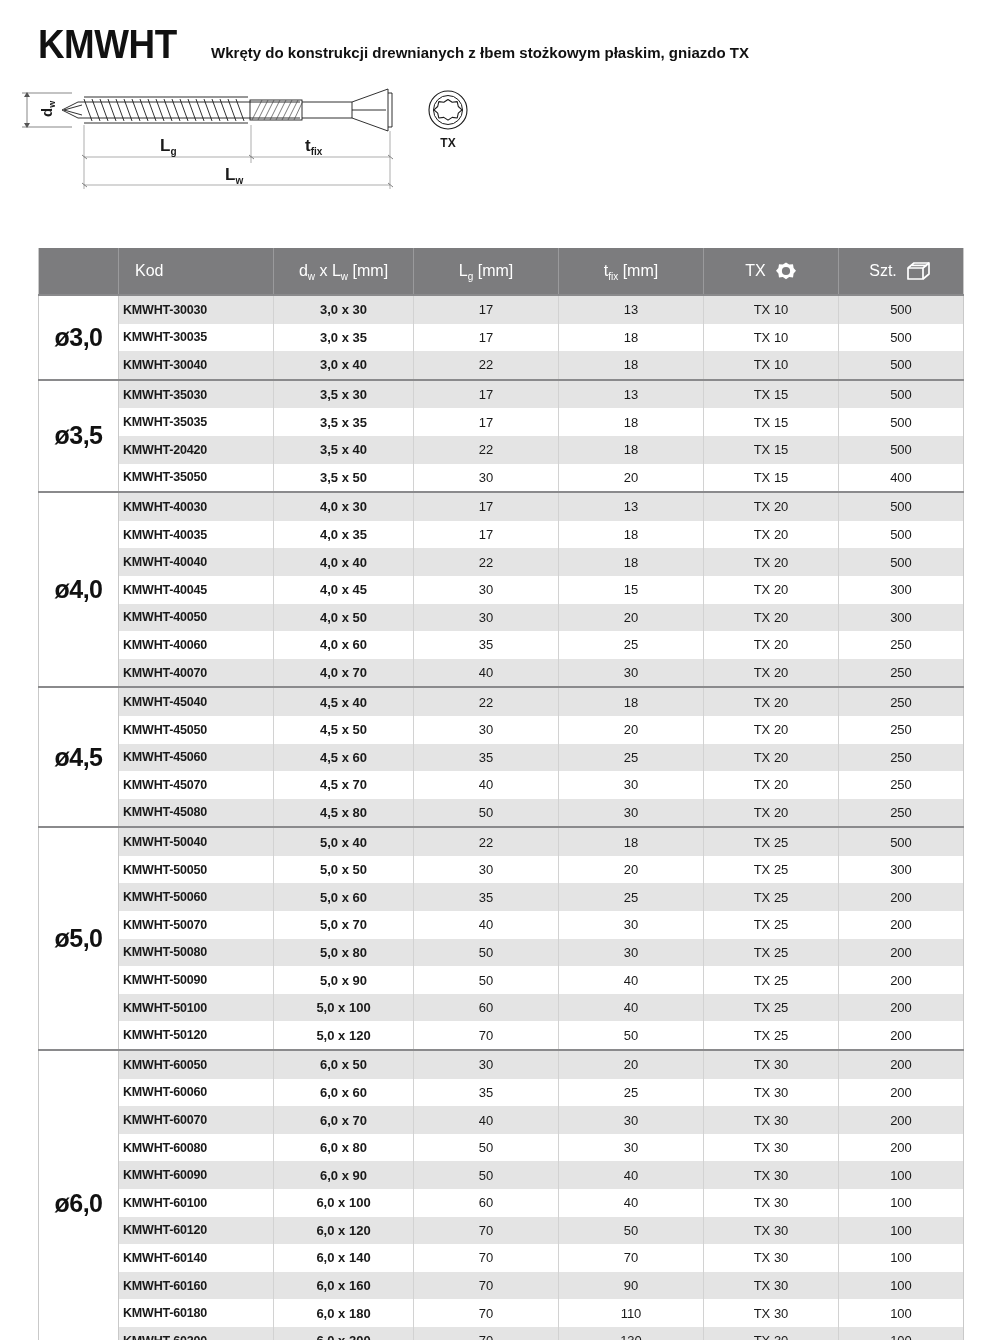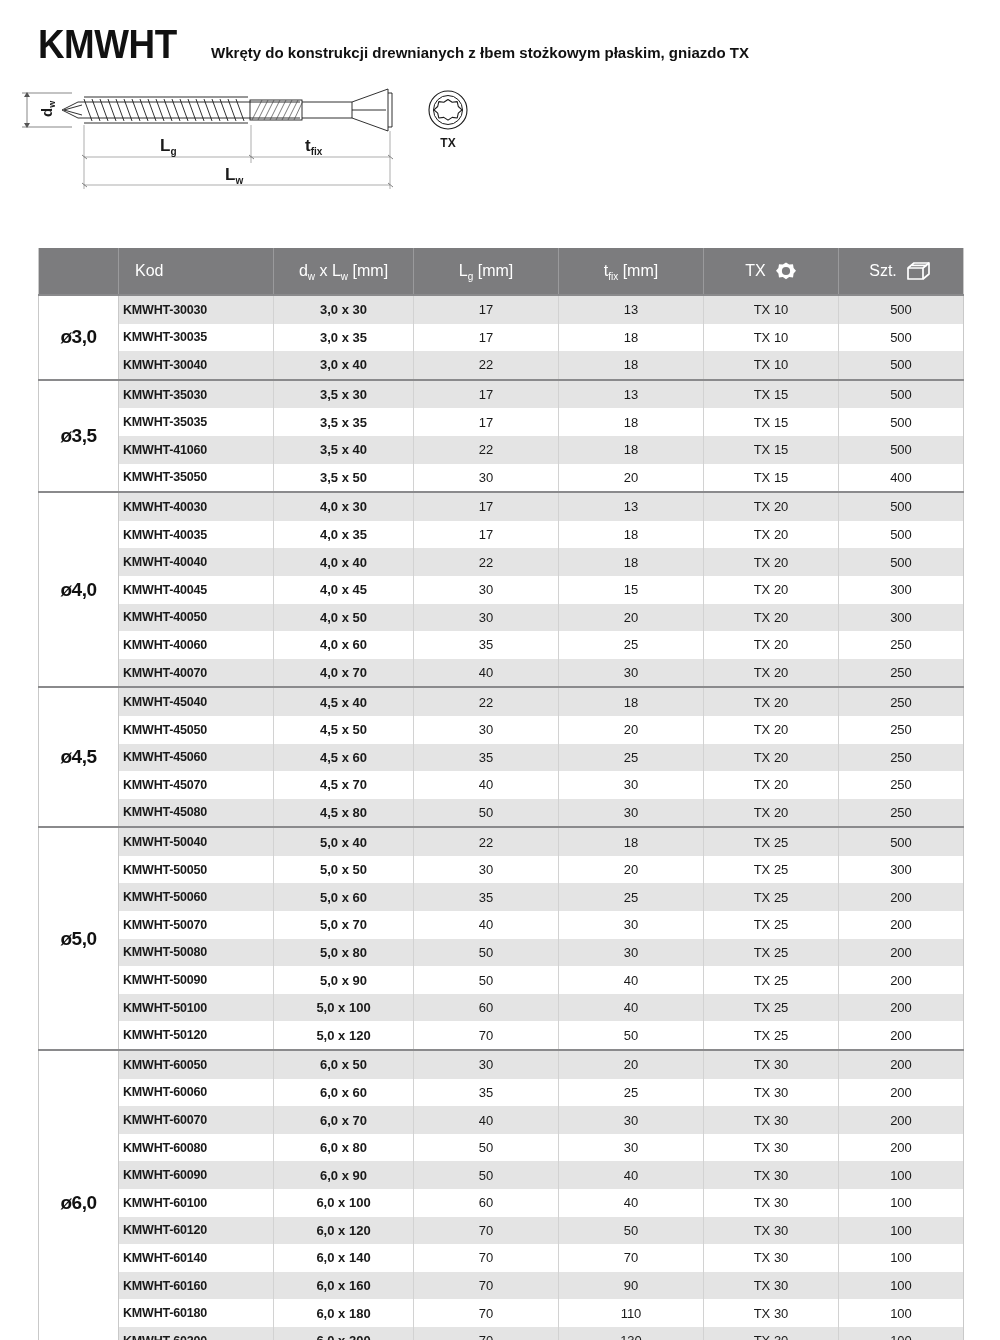--- a/index.html
+++ b/index.html
@@ -111,21 +111,21 @@
     padding: 0 4px;
     background: #ffffff;
   }
   tbody td:last-child { border-right: none; margin-left: 16px; }
 
   tbody tr.shaded td { background: #e4e4e4; }
 
   td.dia-cell {
     background: #ffffff !important;
     border-right: 1px solid #c9c9c9;
-    font-size: 19px;
+    font-size: 25px;
     font-weight: 700;
     text-align: center;
     vertical-align: middle;
     letter-spacing: -0.5px;
     color: #111111;
   }
 
   td.kod {
     text-align: left;
     font-weight: 700;
@@ -321,21 +321,21 @@
       </tr>
       <tr>
         <td class="kod">KMWHT-35035</td>
         <td class="dwlw">3,5 x 35</td>
         <td>17</td>
         <td>18</td>
         <td>TX 15</td>
         <td>500</td>
       </tr>
       <tr class="shaded">
-        <td class="kod">KMWHT-41060</td>
+        <td class="kod">KMWHT-20420</td>
         <td class="dwlw">3,5 x 40</td>
         <td>22</td>
         <td>18</td>
         <td>TX 15</td>
         <td>500</td>
       </tr>
       <tr>
         <td class="kod">KMWHT-35050</td>
         <td class="dwlw">3,5 x 50</td>
         <td>30</td>

